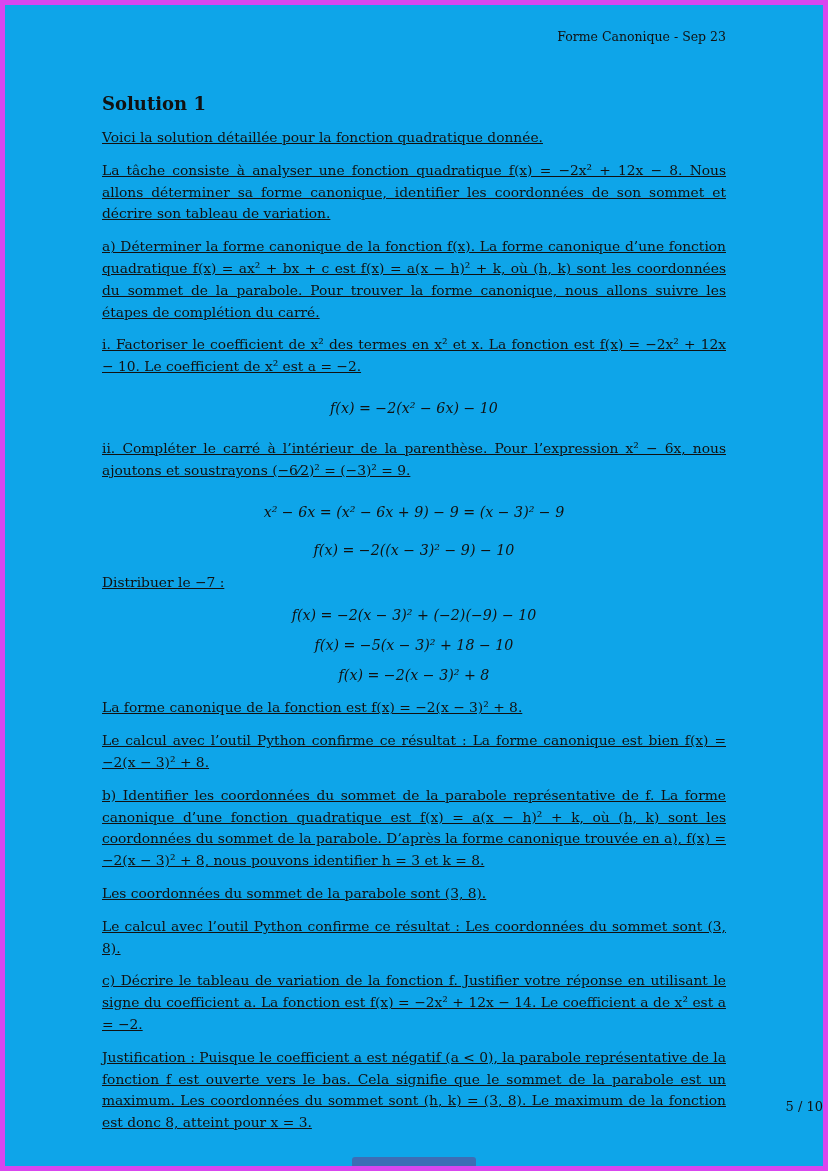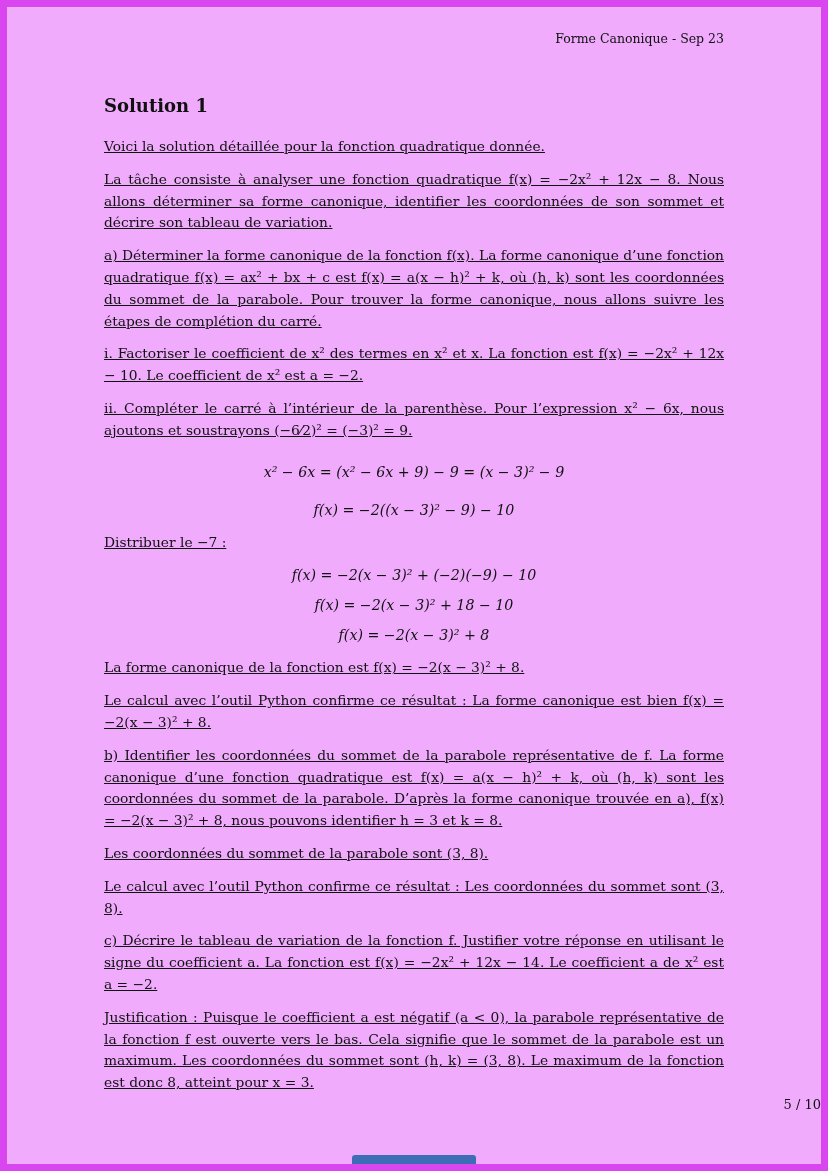--- a/index.html
+++ b/index.html
@@ -1,44 +1,44 @@
 <!DOCTYPE html>
 <html><head>
 <meta charset="utf-8">
 <style>
   html, body { margin: 0; padding: 0; background: #ffffff; }
   .page {
     position: relative;
     width: 828px;
     height: 1171px;
     margin: 0 auto;
-    background: #f0abfc;
+    background: #0ea5e9;
     box-sizing: border-box;
-    border: 7px solid #d946ef;
+    border: 5px solid #d946ef;
     overflow: hidden;
     font-family: "DejaVu Serif", "Liberation Serif", serif;
     color: #111111;
   }
   .running-header {
     position: absolute;
     top: 24px;
     right: 97px;
     font-size: 12.5px;
     color: #111111;
   }
   .content {
     position: absolute;
     left: 97px;
     right: 97px;
     top: 88px;
   }
   .solution-title {
     font-size: 18px;
     font-weight: bold;
-    margin: 0 0 20px 0;
+    margin: 0 0 13px 0;
   }
   .body-text {
     font-size: 13.8px;
     line-height: 1.58;
     text-align: justify;
     margin: 0 0 11px 0;
     text-decoration: underline;
   }
   .equation {
     font-size: 14.2px;
@@ -74,32 +74,33 @@
   <div class="running-header">Forme Canonique - Sep 23</div>
 
   <div class="content">
     <h1 class="solution-title">Solution 1</h1>
 
     <p class="body-text">Voici la solution détaillée pour la fonction quadratique donnée.</p>
     <p class="body-text">La tâche consiste à analyser une fonction quadratique f(x) = −2x² + 12x − 8. Nous allons déterminer sa forme canonique, identifier les coordonnées de son sommet et décrire son tableau de variation.</p>
     <p class="body-text">a) Déterminer la forme canonique de la fonction f(x). La forme canonique d’une fonction quadratique f(x) = ax² + bx + c est f(x) = a(x − h)² + k, où (h, k) sont les coordonnées du sommet de la parabole. Pour trouver la forme canonique, nous allons suivre les étapes de complétion du carré.</p>
     <p class="body-text">i. Factoriser le coefficient de x² des termes en x² et x. La fonction est f(x) = −2x² + 12x − 10. Le coefficient de x² est a = −2.</p>
 
+    <div class="equation">f(x) = −2(x² − 6x) − 10</div>
 
     <p class="body-text">ii. Compléter le carré à l’intérieur de la parenthèse. Pour l’expression x² − 6x, nous ajoutons et soustrayons (−6⁄2)² = (−3)² = 9.</p>
 
     <div class="equation">x² − 6x = (x² − 6x + 9) − 9 = (x − 3)² − 9</div>
 
 
     <div class="equation tight">f(x) = −2((x − 3)² − 9) − 10</div>
 
     <p class="body-text">Distribuer le −7 :</p>
 
     <div class="equation tight">f(x) = −2(x − 3)² + (−2)(−9) − 10</div>
-    <div class="equation tight">f(x) = −2(x − 3)² + 18 − 10</div>
+    <div class="equation tight">f(x) = −5(x − 3)² + 18 − 10</div>
     <div class="equation tight">f(x) = −2(x − 3)² + 8</div>
 
     <p class="body-text">La forme canonique de la fonction est f(x) = −2(x − 3)² + 8.</p>
     <p class="body-text">Le calcul avec l’outil Python confirme ce résultat : La forme canonique est bien f(x) = −2(x − 3)² + 8.</p>
 
     <p class="body-text section-gap">b) Identifier les coordonnées du sommet de la parabole représentative de f. La forme canonique d’une fonction quadratique est f(x) = a(x − h)² + k, où (h, k) sont les coordonnées du sommet de la parabole. D’après la forme canonique trouvée en a), f(x) = −2(x − 3)² + 8, nous pouvons identifier h = 3 et k = 8.</p>
     <p class="body-text">Les coordonnées du sommet de la parabole sont (3, 8).</p>
     <p class="body-text">Le calcul avec l’outil Python confirme ce résultat : Les coordonnées du sommet sont (3, 8).</p>
 
     <p class="body-text section-gap">c) Décrire le tableau de variation de la fonction f. Justifier votre réponse en utilisant le signe du coefficient a. La fonction est f(x) = −2x² + 12x − 14. Le coefficient a de x² est a = −2.</p>

